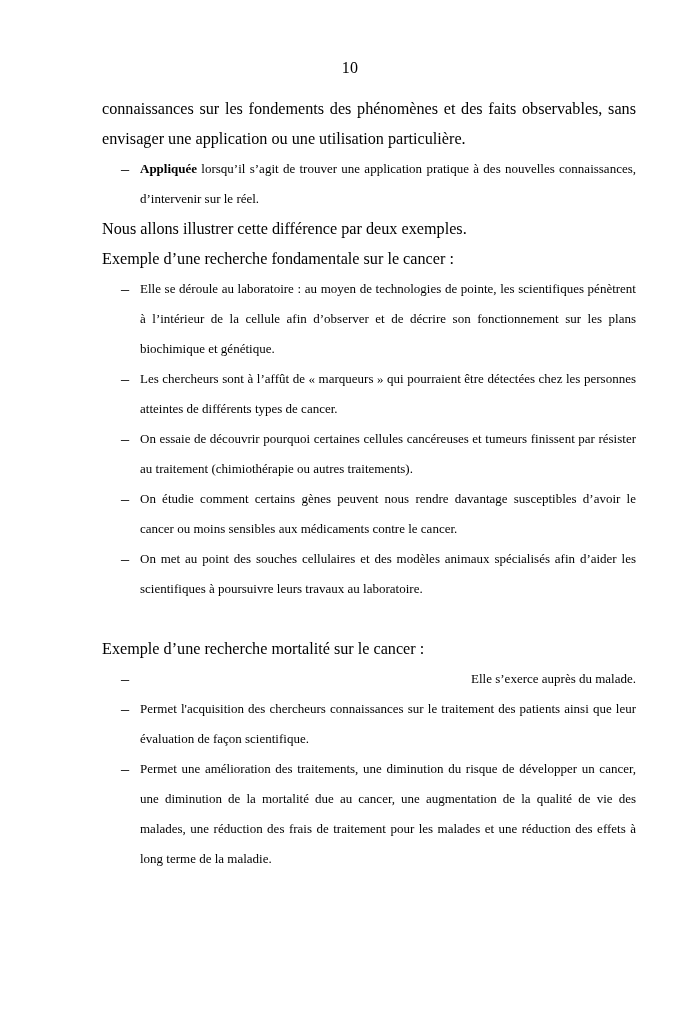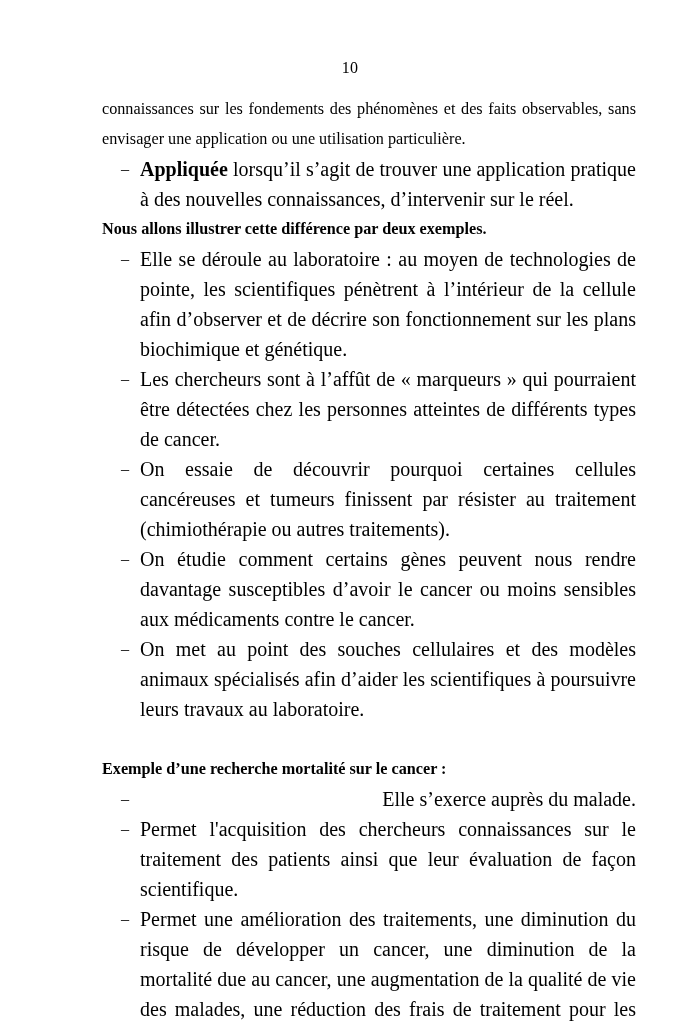--- a/index.html
+++ b/index.html
@@ -40,39 +40,38 @@
     text-justify: inter-word;
     margin: 0;
     hyphens: none;
   }
   .para.flush {
     margin-left: 0;
     width: 534px;
   }
   .para.last-ragged {
     text-align: left;
-    font-weight: bold;
   }
   .bullet-row {
     position: relative;
     padding-left: 38px;
     width: 534px;
     box-sizing: border-box;
   }
   .bullet-dash {
     position: absolute;
     left: 19px;
     top: 0;
     width: 14px;
     font-size: 16.2px;
     line-height: 30px;
     text-align: left;
   }
   .bullet-text {
-    font-size: 20px;
+    font-size: 13px;
     line-height: 30px;
     text-align: justify;
     text-justify: inter-word;
     margin: 0;
     hyphens: none;
   }
   .bullet-text.ragged {
     text-align: right;
   }
   .lead-bold {
@@ -93,20 +92,21 @@
 
     <p class="para flush">connaissances sur les fondements des phénomènes et des faits observables, sans envisager une application ou une utilisation particulière.</p>
 
     <div class="bullet-row">
       <span class="bullet-dash">–</span>
       <p class="bullet-text"><span class="lead-bold">Appliquée</span><span> lorsqu’il s’agit de trouver une application pratique à des nouvelles connaissances, d’intervenir sur le réel.</span></p>
     </div>
 
     <p class="para flush last-ragged">Nous allons illustrer cette différence par deux exemples.</p>
 
+    <p class="para flush last-ragged">Exemple d’une recherche fondamentale sur le cancer :</p>
 
     <div class="bullet-row">
       <span class="bullet-dash">–</span>
       <p class="bullet-text">Elle se déroule au laboratoire : au moyen de technologies de pointe, les scientifiques pénètrent à l’intérieur de la cellule afin d’observer et de décrire son fonctionnement sur les plans biochimique et génétique.</p>
     </div>
 
     <div class="bullet-row">
       <span class="bullet-dash">–</span>
       <p class="bullet-text">Les chercheurs sont à l’affût de « marqueurs » qui pourraient être détectées chez les personnes atteintes de différents types de cancer.</p>
     </div>

